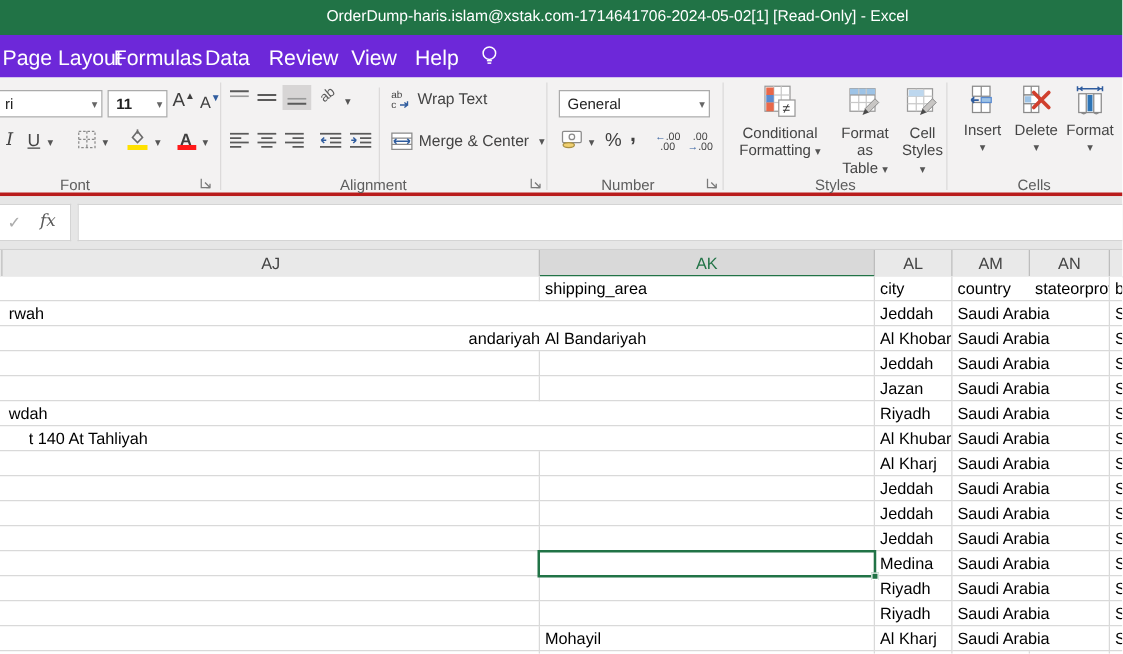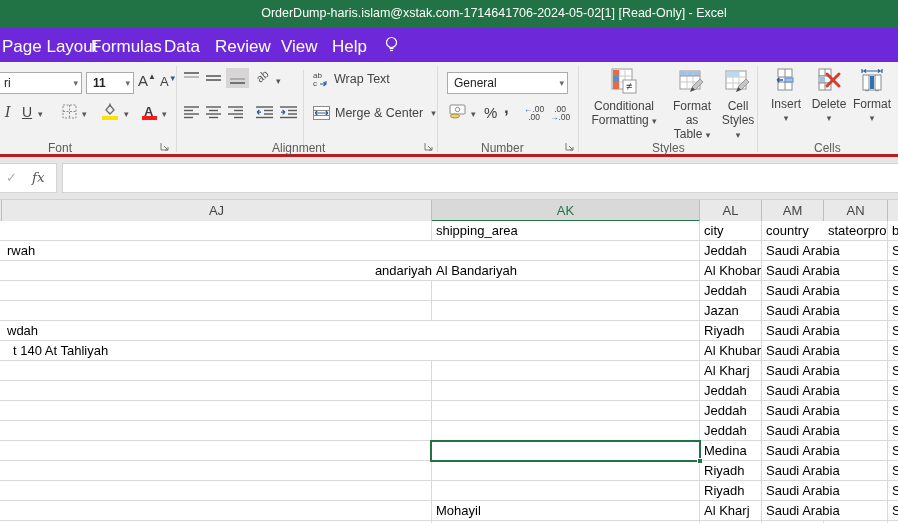--- a/index.html
+++ b/index.html
@@ -392,21 +392,21 @@
     </div>
     <div class="grow">
       <div class="gc ovf" style="left: 0px; width: 432px; padding-left: 7px;">wdah</div>
       <div class="gc" style="left: 432px; width: 268px;"></div>
       <div class="gc" style="left: 700px; width: 62px;">Riyadh</div>
       <div class="gc ovf" style="left: 762px; width: 62px;">Saudi Arabia</div>
       <div class="gc" style="left: 824px; width: 64px;"></div>
       <div class="gc" style="left: 888px; width: 10px; border-right: none;">S</div>
     </div>
     <div class="grow">
-      <div class="gc ovf" style="left: 0px; width: 432px; padding-left: 13px;">t 140 At Tahliyah</div>
+      <div class="gc ovf" style="left: 0px; width: 432px; padding-left: 23px;">t 140 At Tahliyah</div>
       <div class="gc" style="left: 432px; width: 268px;"></div>
       <div class="gc" style="left: 700px; width: 62px;">Al Khubar</div>
       <div class="gc ovf" style="left: 762px; width: 62px;">Saudi Arabia</div>
       <div class="gc" style="left: 824px; width: 64px;"></div>
       <div class="gc" style="left: 888px; width: 10px; border-right: none;">S</div>
     </div>
     <div class="grow">
       <div class="gc" style="left: 0px; width: 432px;"></div>
       <div class="gc" style="left: 432px; width: 268px;"></div>
       <div class="gc" style="left: 700px; width: 62px;">Al Kharj</div>

